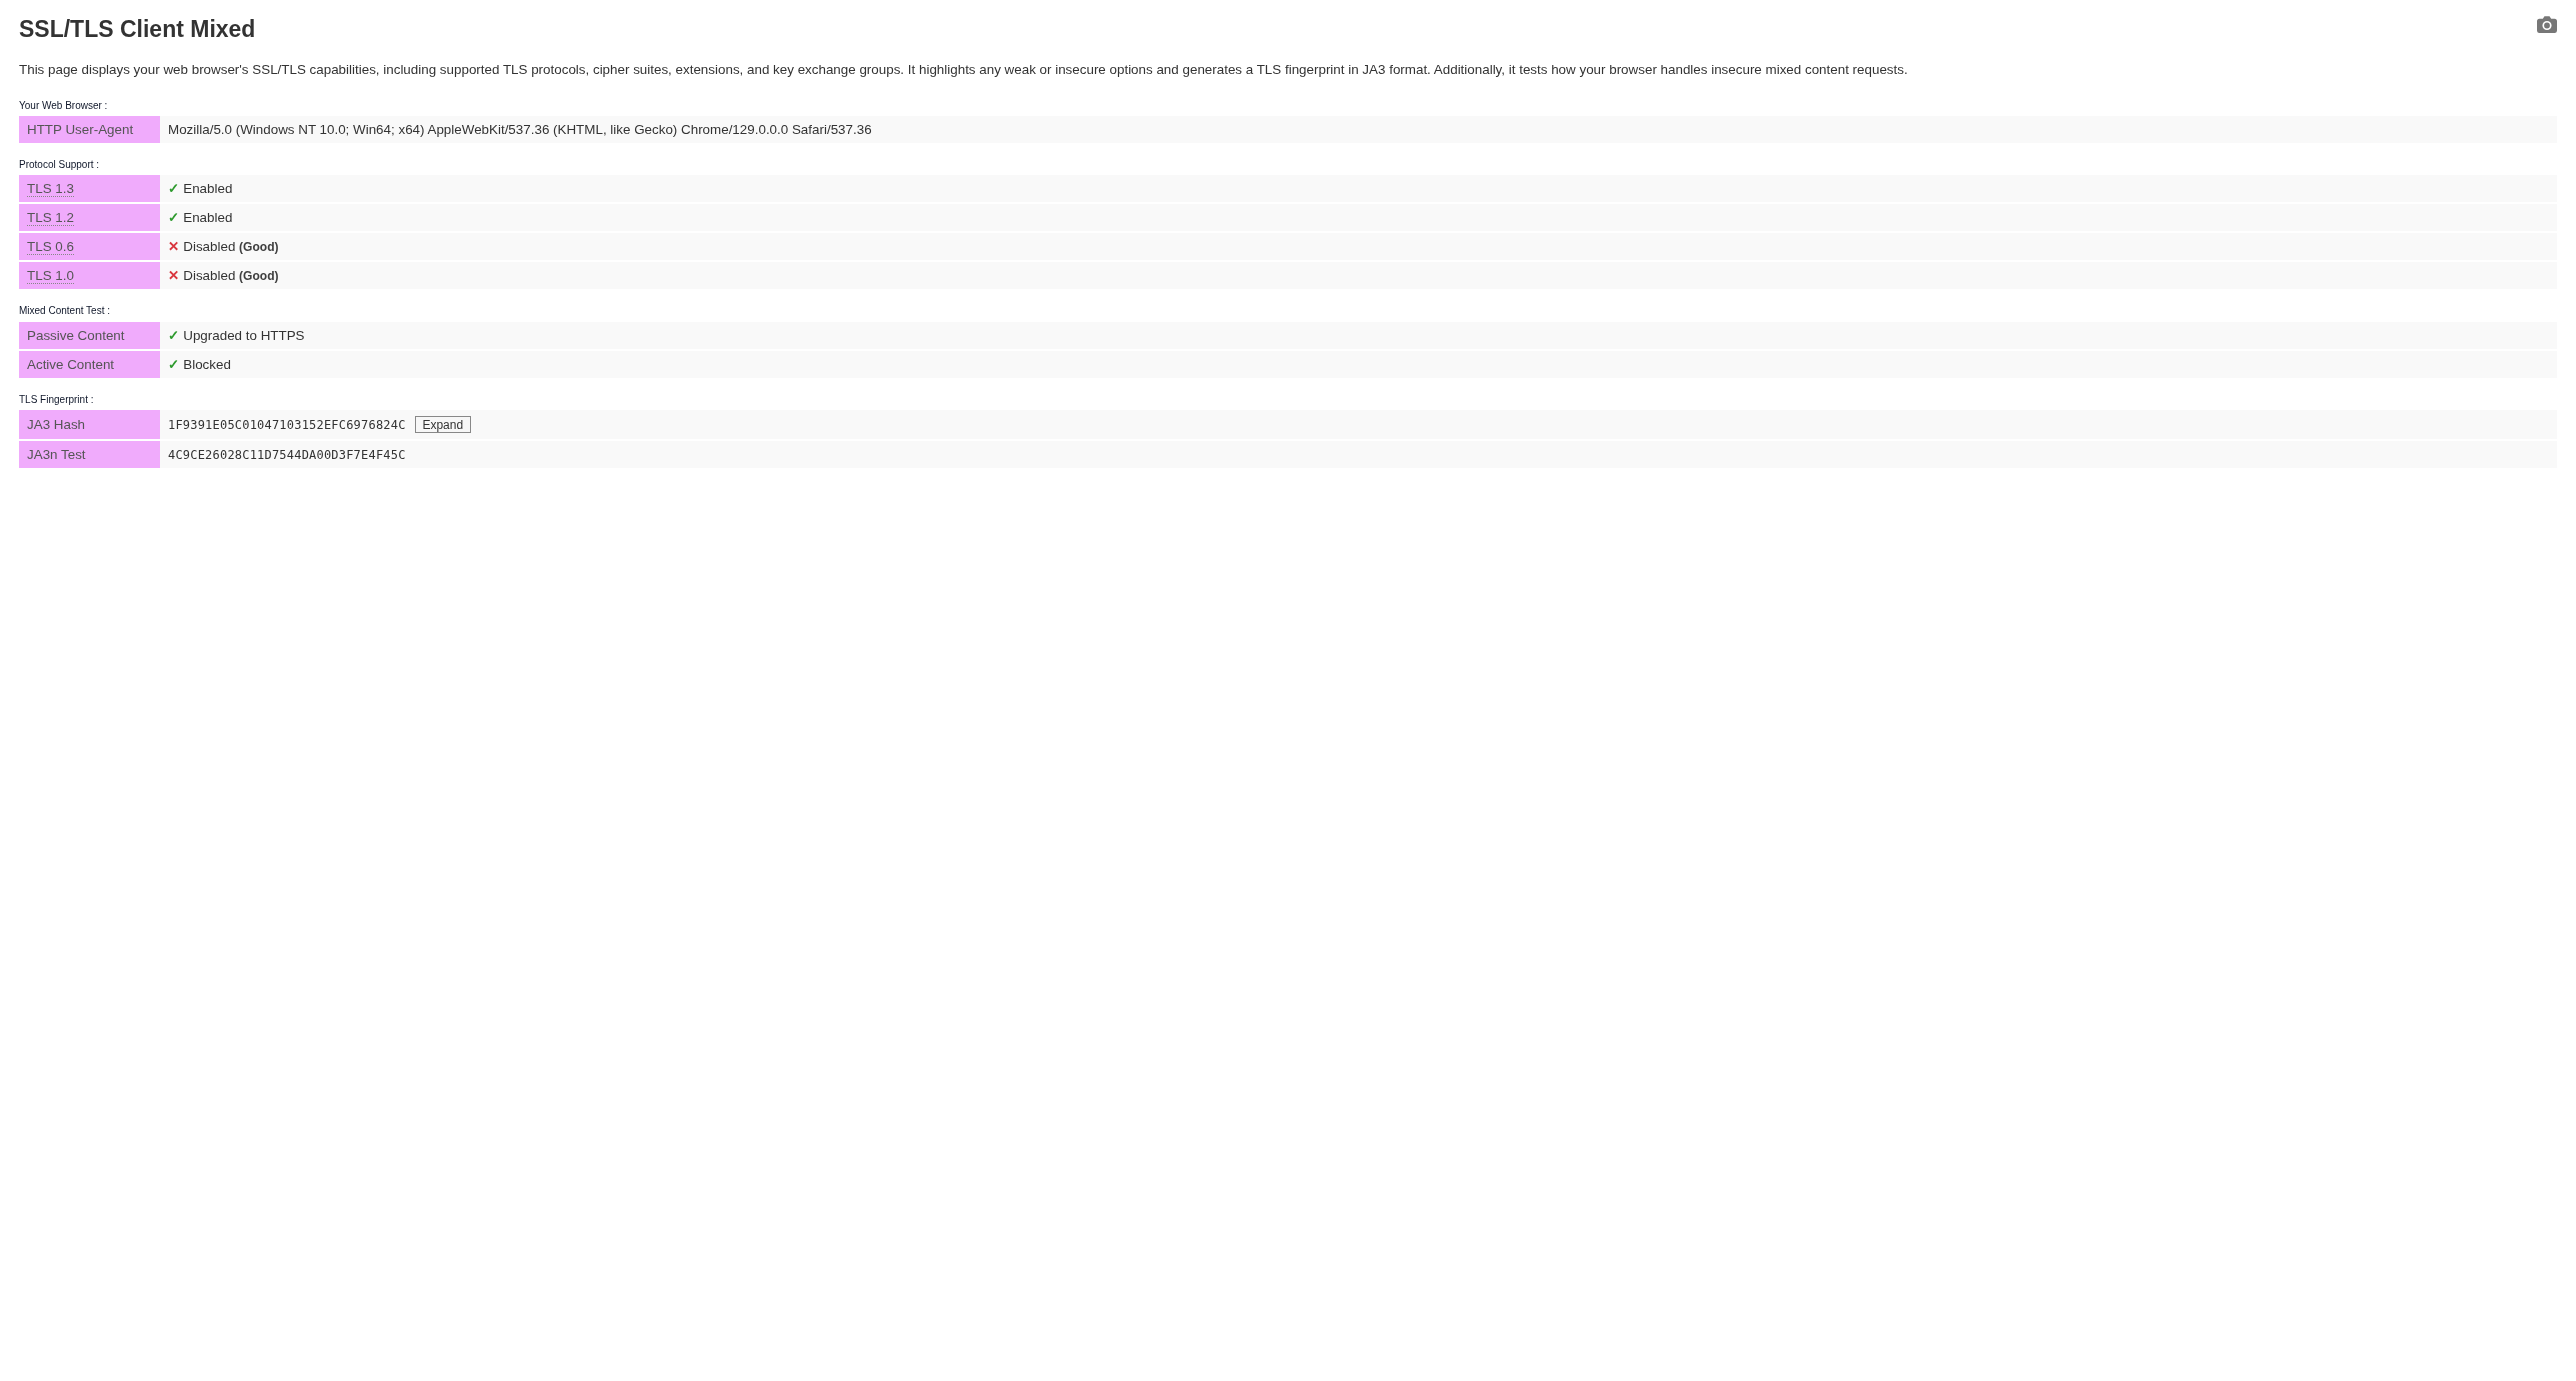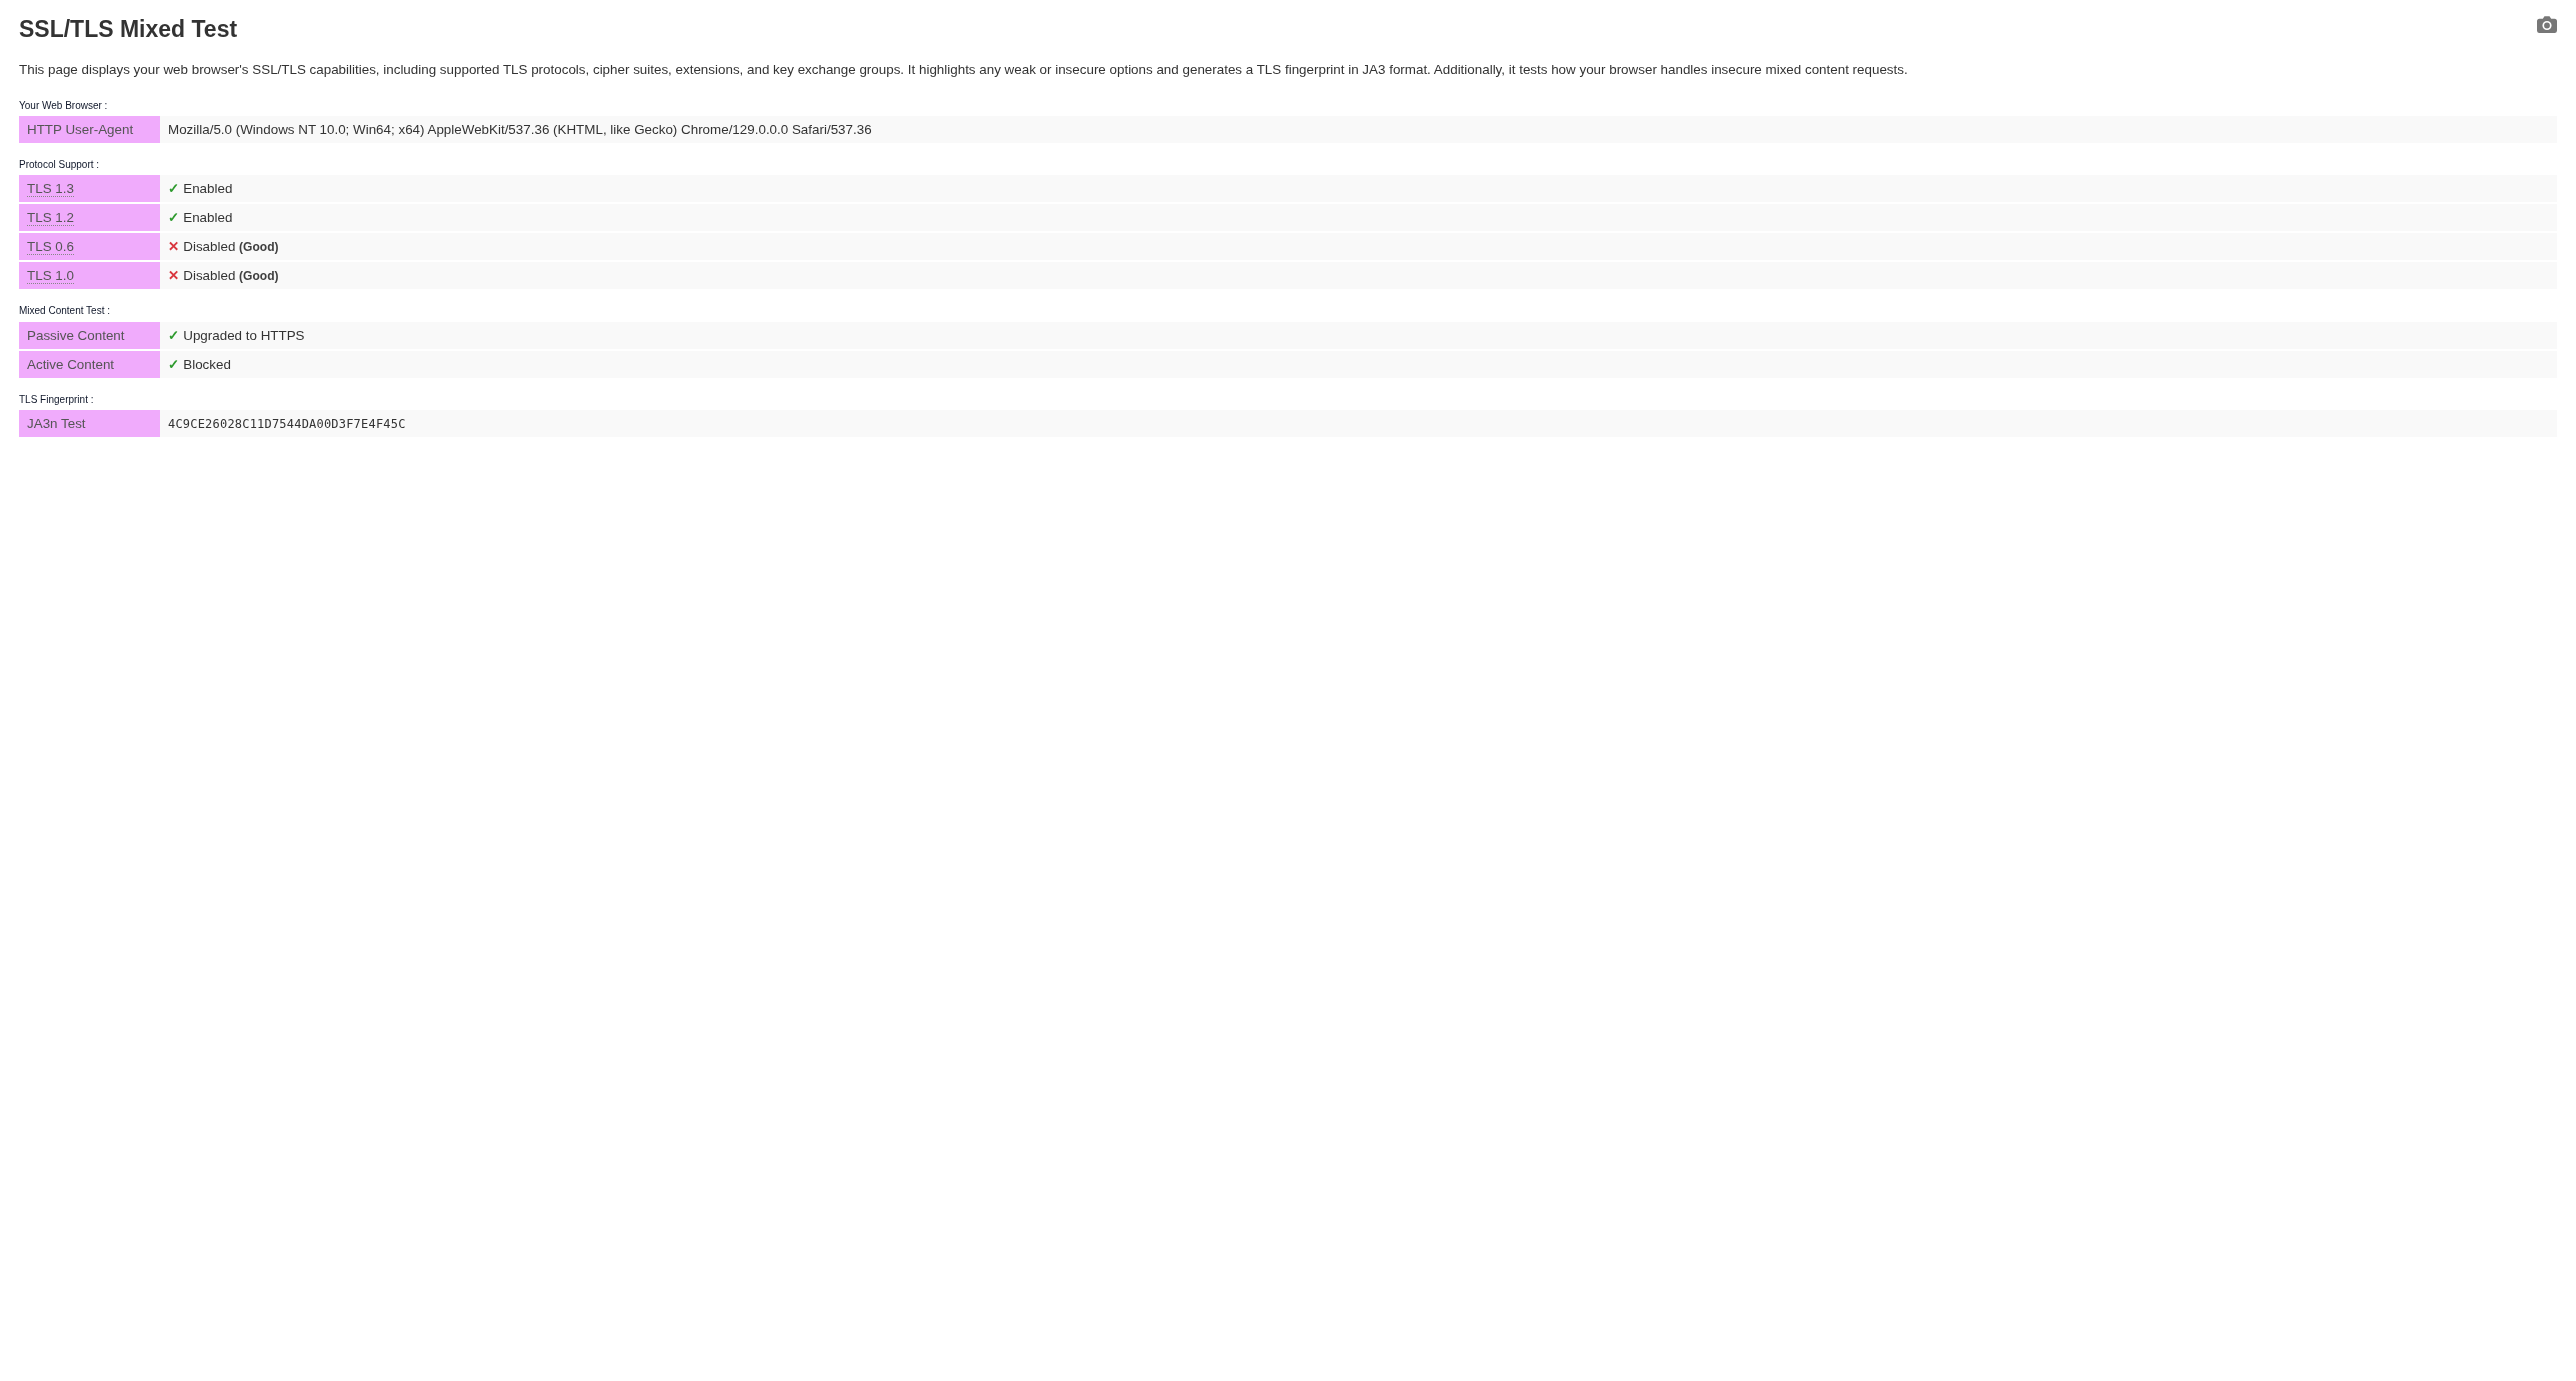--- a/index.html
+++ b/index.html
@@ -72,21 +72,21 @@
       border: 0.7px solid #888;
       background: #f7f7f7;
       color: #333;
       cursor: pointer;
     }
   </style>
 </head>
 <body>
 
 <div class="header-row">
-  <h1>SSL/TLS Mixed Test</h1>
+  <h1>SSL/TLS Client Mixed</h1>
   <span class="camera-icon">
     <svg width="20" height="17.4" viewBox="0 0 24 20" fill="currentColor">
         <path d="M9 0l-2 3H3a3 3 0 0 0-3 3v11a3 3 0 0 0 3 3h18a3 3 0 0 0 3-3V6a3 3 0 0 0-3-3h-4l-2-3H9zm3 5.5A5.5 5.5 0 1 1 6.5 11 5.5 5.5 0 0 1 12 5.5zm0 2A3.5 3.5 0 1 0 15.5 11 3.5 3.5 0 0 0 12 7.5z"></path>
       </svg>
   </span>
 </div>
 
 <p class="intro">This page displays your web browser's SSL/TLS capabilities, including supported TLS protocols, cipher suites, extensions, and key exchange groups. It highlights any weak or insecure options and generates a TLS fingerprint in JA3 format. Additionally, it tests how your browser handles insecure mixed content requests.</p>
 
 <div class="section-title">Your Web Browser :</div>
@@ -145,20 +145,27 @@
     <td class="value-cell">
       <span class="check">✓</span><span>Blocked</span>
     </td>
   </tr>
 </tbody>
   </table>
 
 <div class="section-title">TLS Fingerprint :</div>
 <table>
   <tbody>
+      <tr>
+    <td class="label-cell">JA3 Hash</td>
+    <td class="value-cell">
+      <span class="mono-hash">1F9391E05C01047103152EFC6976824C</span>
+      <button class="expand-btn">Expand</button>
+    </td>
+  </tr>
   <tr>
     <td class="label-cell">JA3n Test</td>
     <td class="value-cell">
       <span class="mono-hash">4C9CE26028C11D7544DA00D3F7E4F45C</span>
     </td>
   </tr>
 </tbody>
   </table>
 
 

